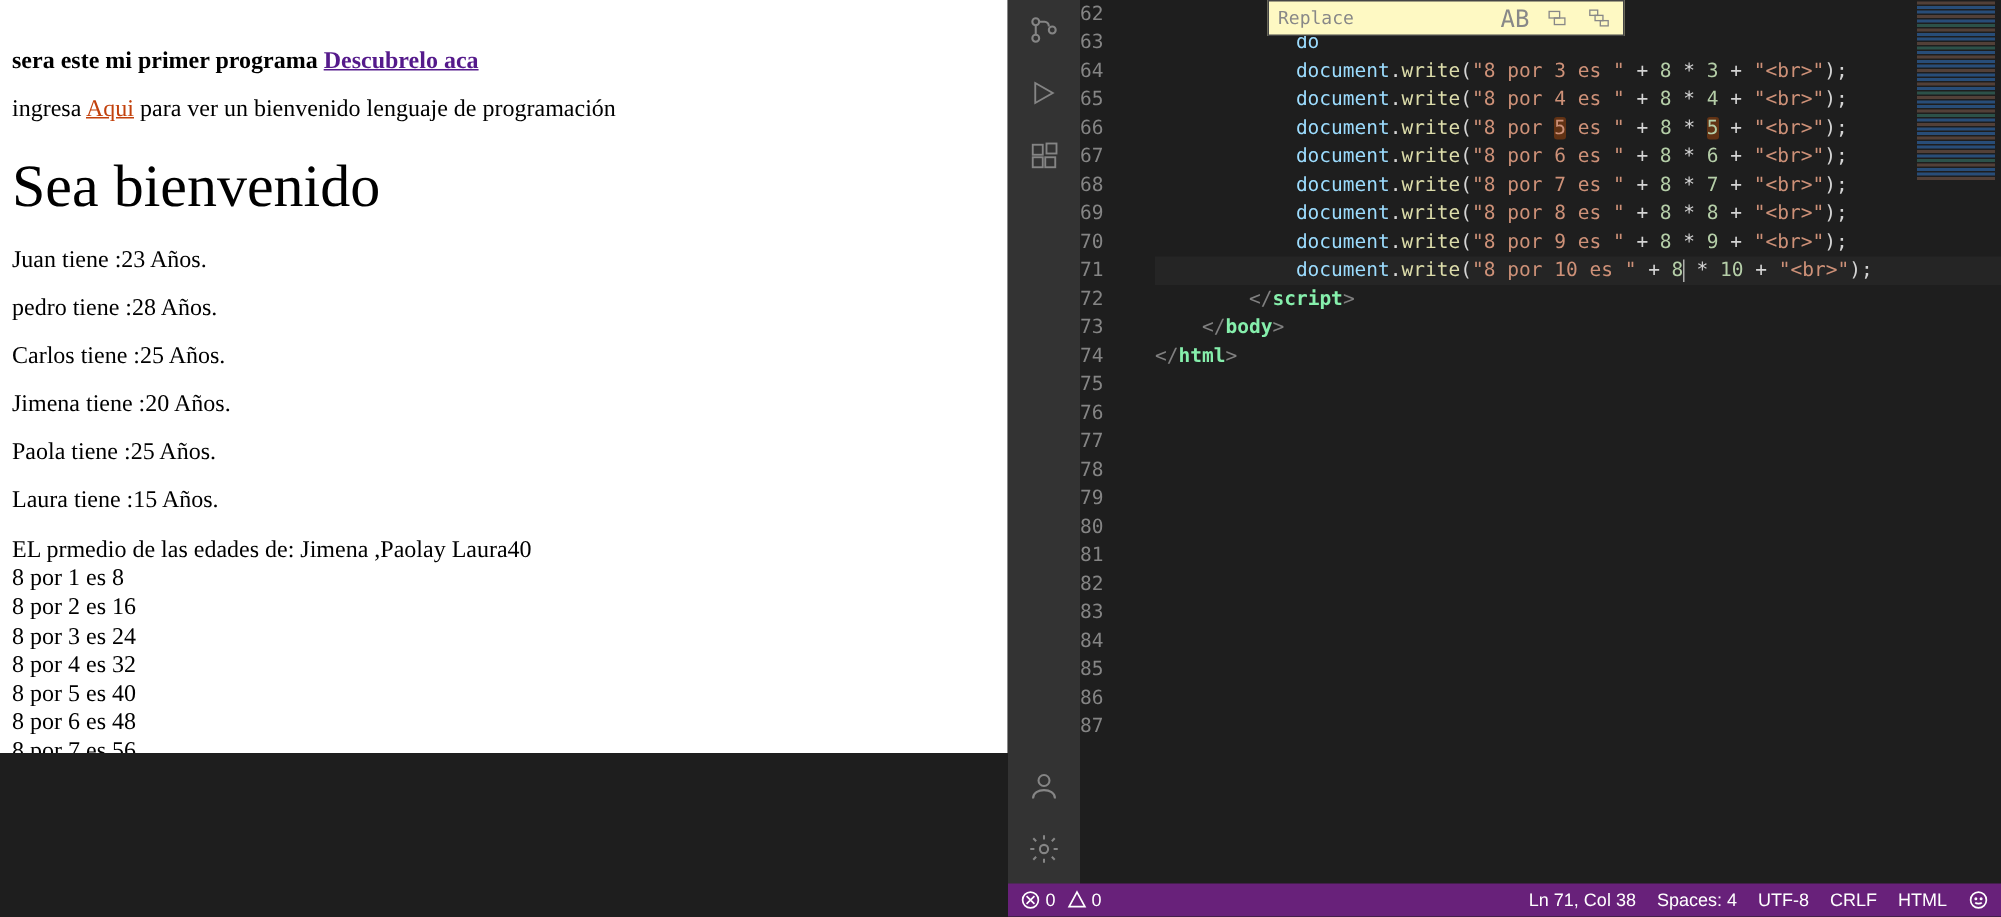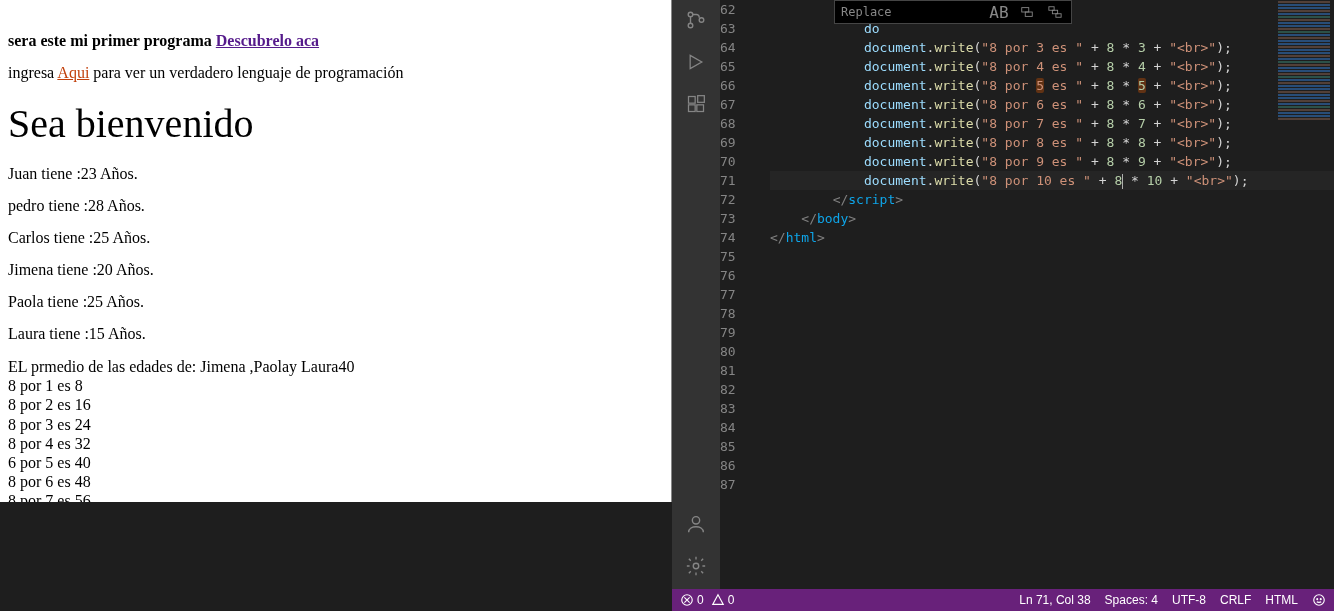--- a/index.html
+++ b/index.html
@@ -21,62 +21,62 @@
 .editor-area { position: absolute; left: 48px; top: 0; right: 0; bottom: 22px; display: flex; }
 .gutter { width: 50px; background: #1e1e1e; color: #858585; font-family: Consolas, monospace; font-size: 13px; text-align: left; padding-right: 14px; line-height: 19px; }
 .code { flex: 1; background: #1e1e1e; font-family: Consolas, monospace; font-size: 13px; line-height: 19px; position: relative; overflow: hidden; }
 .code-line { white-space: pre; color: #d4d4d4; }
 .code .tk-obj { color: #9cdcfe; }
 .code .tk-fn { color: #dcdcaa; }
 .code .tk-str { color: #ce9178; }
 .code .tk-num { color: #b5cea8; }
 .code .tk-op { color: #d4d4d4; }
 .code .tk-tag { color: #808080; }
-.code .tk-name { color: #0ea5e9; }
+.code .tk-name { color: #86efac; font-weight: bold; }
 .code .hl { background: #613214; border-radius: 2px; }
 .code .cursor-line { background: rgba(255,255,255,0.03); }
 .cursor { display: inline-block; width: 1px; height: 15px; background: #aeafad; vertical-align: middle; }
-.replace-widget { position: absolute; top: 0; left: 64px; background: #000000; border: 1px solid #454545; padding: 2px 6px; display: flex; align-items: center; gap: 8px; height: 24px; color: #ccc; font-size: 12px; }
+.replace-widget { position: absolute; top: 0; left: 75px; background: #fef9c3; border: 1px solid #454545; padding: 2px 6px; display: flex; align-items: center; gap: 8px; height: 24px; color: #ccc; font-size: 12px; }
 .replace-widget .placeholder { color: #888; width: 140px; }
 .replace-widget .wi { width: 20px; height: 20px; color: #888; display: flex; align-items: center; justify-content: center; font-size: 16px; }
 .minimap { position: absolute; right: 0; top: 0; width: 60px; height: 120px; background: #1e1e1e; }
 .minimap .ml { height: 2px; margin: 1px 4px; background: #3794ff; opacity: 0.4; }
 .minimap .ml.o { background: #ce9178; opacity: 0.3; }
 .minimap .ml.g { background: #4ec9b0; opacity: 0.3; }
 .statusbar { position: absolute; left: 0; right: 0; bottom: 0; height: 22px; background: #68217a; color: #fff; display: flex; align-items: center; font-size: 12px; padding: 0 8px; gap: 14px; }
 .statusbar .spacer { flex: 1; }
 .statusbar .item { display: flex; align-items: center; gap: 3px; }
 </style>
 </head>
 <body>
 
 <div class="left-pane">
   <h3>
     <span>sera este mi primer programa </span><a href="#">Descubrelo aca</a>
   </h3>
   <p>
-    <span>ingresa </span><a href="#" class="blue">Aqui</a><span> para ver un verdadero lenguaje de programación</span>
+    <span>ingresa </span><a href="#" class="blue">Aqui</a><span> para ver un bienvenido lenguaje de programación</span>
   </p>
   <h1>Sea bienvenido</h1>
   <div id="people">
       <p>Juan tiene :23 Años.</p>
       <p>pedro tiene :28 Años.</p>
       <p>Carlos tiene :25 Años.</p>
       <p>Jimena tiene :20 Años.</p>
       <p>Paola tiene :25 Años.</p>
       <p>Laura tiene :15 Años.</p>
     </div>
   <div class="lines">
     <div>EL prmedio de las edades de: Jimena ,Paolay Laura40</div>
     <div id="tabla">
         <div>8 por 1 es 8</div>
         <div>8 por 2 es 16</div>
         <div>8 por 3 es 24</div>
         <div>8 por 4 es 32</div>
-        <div>6 por 5 es 40</div>
+        <div>8 por 5 es 40</div>
         <div>8 por 6 es 48</div>
         <div>8 por 7 es 56</div>
         <div>8 por 8 es 64</div>
         <div>8 por 9 es 72</div>
         <div>8 por 10 es 80</div>
       </div>
   </div>
 </div>
 
 <div class="right-pane">

